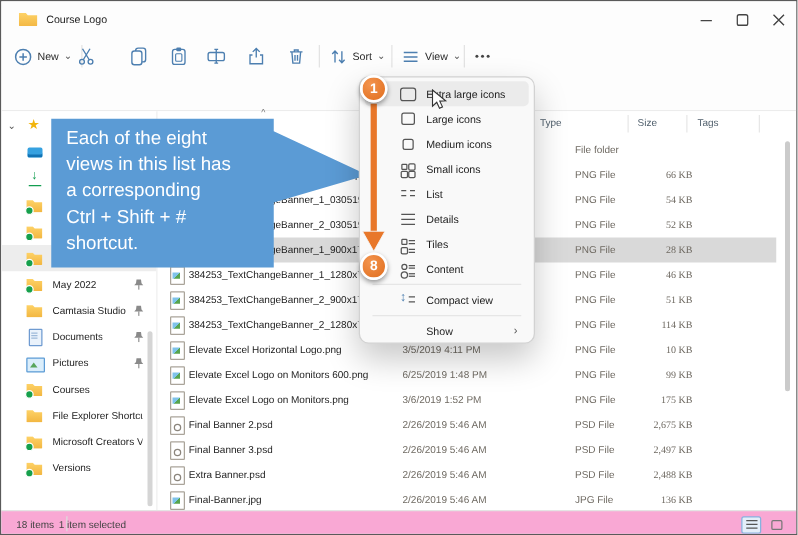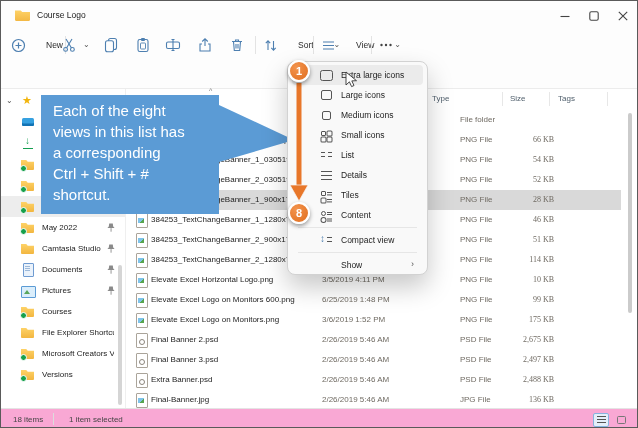--- a/index.html
+++ b/index.html
@@ -13,21 +13,21 @@
   .titlebar{ position:absolute; left:0; top:0; width:100%; height:30px; background:#fdfdfd; }
   .title-folder{ position:absolute; left:14px; top:8px; width:15px; height:12px; }
   .title-folder::before{ content:""; position:absolute; inset:0;
     background:linear-gradient(#ffd56b,#f3b844); border-radius:1.5px;
     clip-path:polygon(0 12%,38% 12%,48% 26%,100% 26%,100% 100%,0 100%); }
   .win-title{ position:absolute; left:36px; top:9px; font-size:8.5px; color:#1b1b1b; }
   .win-controls{ position:absolute; right:0; top:0; height:30px; display:flex; }
   .wc{ width:29px; height:30px; display:flex; align-items:center; justify-content:center; }
   
   .toolbar{ position:absolute; left:0; top:30px; width:100%; height:28px; background:#fdfdfd; }
-  .tb{ position:absolute; top:0; height:28px; display:flex; align-items:center; gap:20px; color:#2a2a2a; font-size:8.5px; }
+  .tb{ position:absolute; top:0; height:28px; display:flex; align-items:center; gap:4px; color:#2a2a2a; font-size:8.5px; }
   .tb-sep{ position:absolute; top:5px; width:1px; height:18px; background:#e3e3e3; }
   .chev{ font-size:8px; color:#555; line-height:1; }
   
   .addressbar{ position:absolute; left:0; top:58px; width:100%; height:30px; background:#fdfdfd; border-bottom:1px solid #ececec; }
   .nav-ic{ position:absolute; top:65px; }
   .crumbbox{ position:absolute; left:93px; top:61px; width:331px; height:23px; border:1px solid #e2e2e2; border-radius:4px; background:#fff; display:flex; align-items:center; padding-left:7px; font-size:8.5px; color:#333; }
   .crumbbox .bc-folder{ position:relative; width:13px; height:10px; margin-right:5px; }
   .bc-folder::before{ content:""; position:absolute; inset:0; background:linear-gradient(#ffd56b,#f3b844); border-radius:1px;
     clip-path:polygon(0 12%,38% 12%,48% 26%,100% 26%,100% 100%,0 100%); }
   .crumb-sep{ margin:0 5px; color:#666; font-size:8px; }
@@ -80,21 +80,21 @@
   .c{ position:absolute; top:5px; font-size:8px; white-space:nowrap; }
   .c.name{ left:22px; color:#1c1c1c; max-width:168px; overflow:hidden; }
   .c.date{ left:193px; color:#6f6a62; }
   .c.type{ left:303px; color:#6f6a62;padding-left:28px; }
   .c.size{ left:330px; width:95px; text-align:right; color:#6f6a62;font-family:Liberation Serif, serif; }
   .list-scroll{ position:absolute; left:627px; top:24px; width:4px; height:200px; background:#cbcbcb; border-radius:2px; }
   
   .statusbar{ position:absolute; left:0; top:407px; width:100%; height:21px; background:#f9a8d4; border-top:1px solid #e4e4e4; font-size:8px; color:#444; }
   .sb-count{ position:absolute; left:12px; top:6px; }
   .sb-div{ position:absolute; left:52px; top:4px; width:1px; height:12px; background:#dcdcdc; }
-  .sb-sel{ position:absolute; left:68px; top:6px; }
+  .sb-sel{ position:absolute; left:46px; top:6px; }
   .sb-toggle{ position:absolute; top:3.5px; width:16px; height:14px; border-radius:2px; display:flex; align-items:center; justify-content:center; }
   .sb-toggle.t1{ left:592px; border:1px solid #86b3df; background:#e4eef9; }
   .sb-toggle.t2{ left:612px; }
   .t1 i{ display:block; width:9px; height:1.5px; background:#555; box-shadow:0 3px 0 #555, 0 6px 0 #555; margin-top:-6px; }
   .t2 i{ display:block; width:9px; height:8px; border:1.2px solid #777; border-radius:1.5px; }
   
   .callout-layer{ position:absolute; inset:0; z-index:30; pointer-events:none; }
   .callout-text{ position:absolute; left:52px; top:99px; z-index:31; color:#fff; font-size:15px; line-height:21px; }
   
   .vmenu{ position:absolute; left:286px; top:60px; width:141px; height:214px; background:#f9f9f9;

